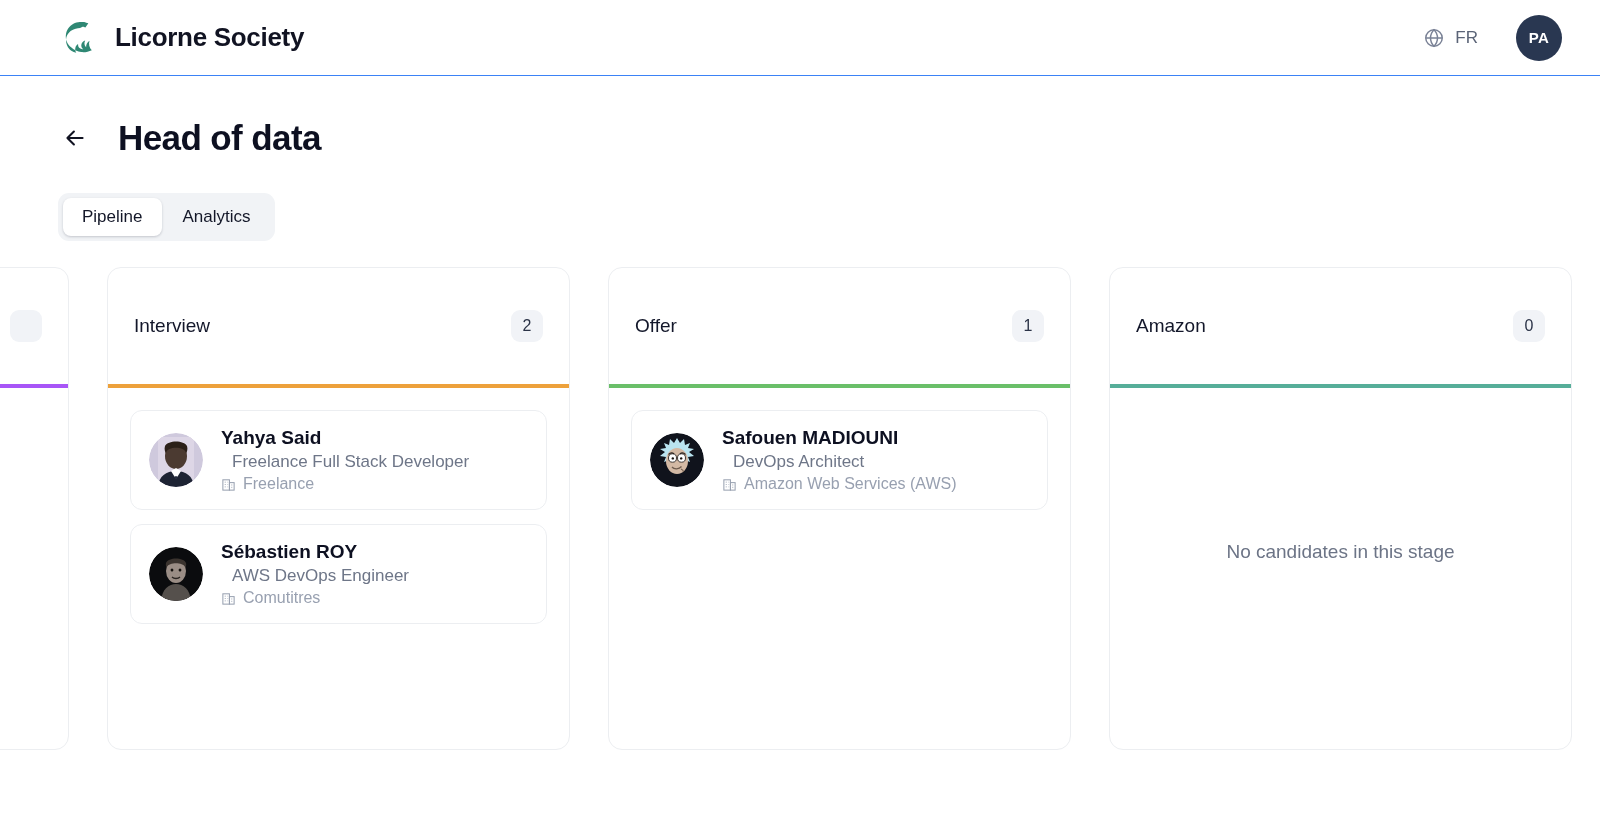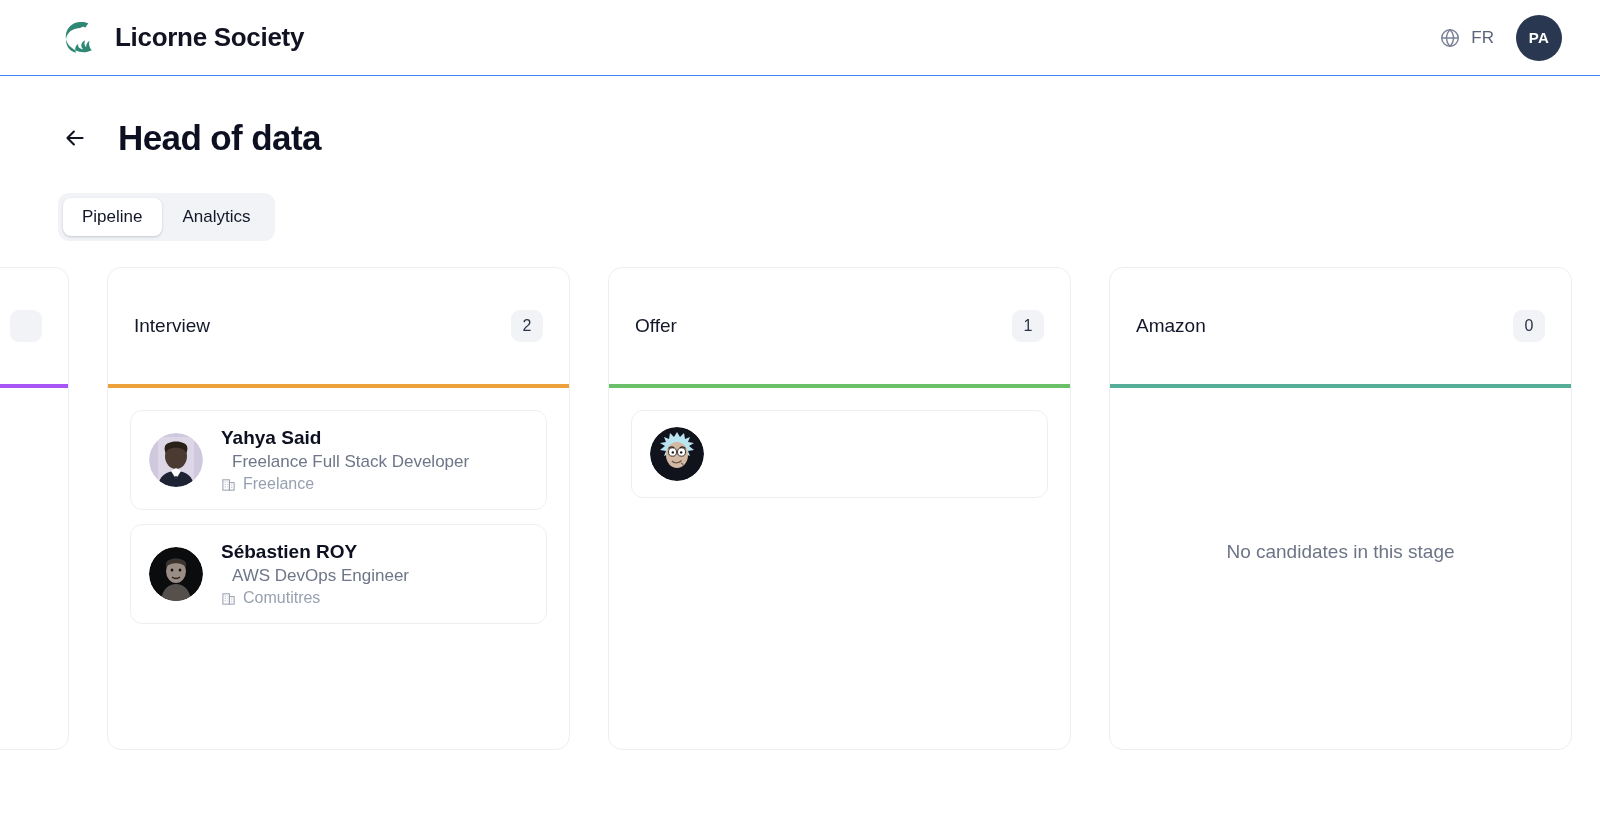--- a/index.html
+++ b/index.html
@@ -24,21 +24,21 @@
     padding: 0 38px 0 58px;
   }
   .brand { display: flex; align-items: center; gap: 17px; }
   .brand-logo { width: 40px; height: 40px; display: block; }
   .brand-name {
     font-size: 26px;
     font-weight: bold;
     color: #111322;
     letter-spacing: -0.3px;
   }
-  .topbar-right { display: flex; align-items: center; gap: 22px; }
+  .topbar-right { display: flex; align-items: center; gap: 38px; }
   .lang-switch {
     display: flex; align-items: center; gap: 10px;
     cursor: pointer;
   }
   .globe-icon { width: 22px; height: 22px; display: block; }
   .lang-label { font-size: 17px; color: #5b6477; font-weight: normal; }
   .avatar-badge {
     width: 46px; height: 46px; border-radius: 50%;
     background: #293751;
     color: #ffffff;
@@ -349,20 +349,34 @@
                 <ellipse cx="22.5" cy="25" rx="4" ry="4.2" fill="#ffffff" stroke="#2a2420" stroke-width="0.9"></ellipse>
                 <ellipse cx="31.5" cy="25" rx="4" ry="4.2" fill="#ffffff" stroke="#2a2420" stroke-width="0.9"></ellipse>
                 <circle cx="22.8" cy="25.4" r="1.2" fill="#1a1512"></circle>
                 <circle cx="31.2" cy="25.4" r="1.2" fill="#1a1512"></circle>
                 <path d="M18.5 21.5c1.5-1.5 4-1.8 5.5-.8M30 20.7c1.5-1 4 -.7 5.5.8" stroke="#2a2420" stroke-width="1.1" fill="none"></path>
                 <path d="M22 34c2 2.5 7 2.5 9.5-.5" stroke="#6e5b4d" stroke-width="1.3" fill="none"></path>
                 <path d="M31 36c1.5.5 2.5 1.5 2.5 3" stroke="#6e5b4d" stroke-width="1.2" fill="none"></path>
               </g>
             </svg>
           </span>
+          <div class="cand-info">
+            <span class="cand-name">Safouen MADIOUNI</span>
+            <span class="cand-role">DevOps Architect</span>
+            <span class="cand-company">
+              <span class="building-icon">
+                <svg viewBox="0 0 16 16" width="15" height="15" fill="none" stroke="#98a0b0" stroke-width="1.1">
+                  <rect x="2" y="3" width="7" height="11"></rect>
+                  <rect x="9" y="6" width="5" height="8"></rect>
+                  <path d="M4 5.5h1M7 5.5h0.6M4 8h1M7 8h0.6M4 10.5h1M7 10.5h0.6M11 8.5h1M11 11h1" stroke-width="1"></path>
+                </svg>
+              </span>
+              <span>Amazon Web Services (AWS)</span>
+            </span>
+          </div>
         </div>
 
       </div>
     </section>
 
     <section class="column">
       <div class="col-head">
         <span class="col-title">Amazon</span>
         <span class="col-count">0</span>
       </div>

